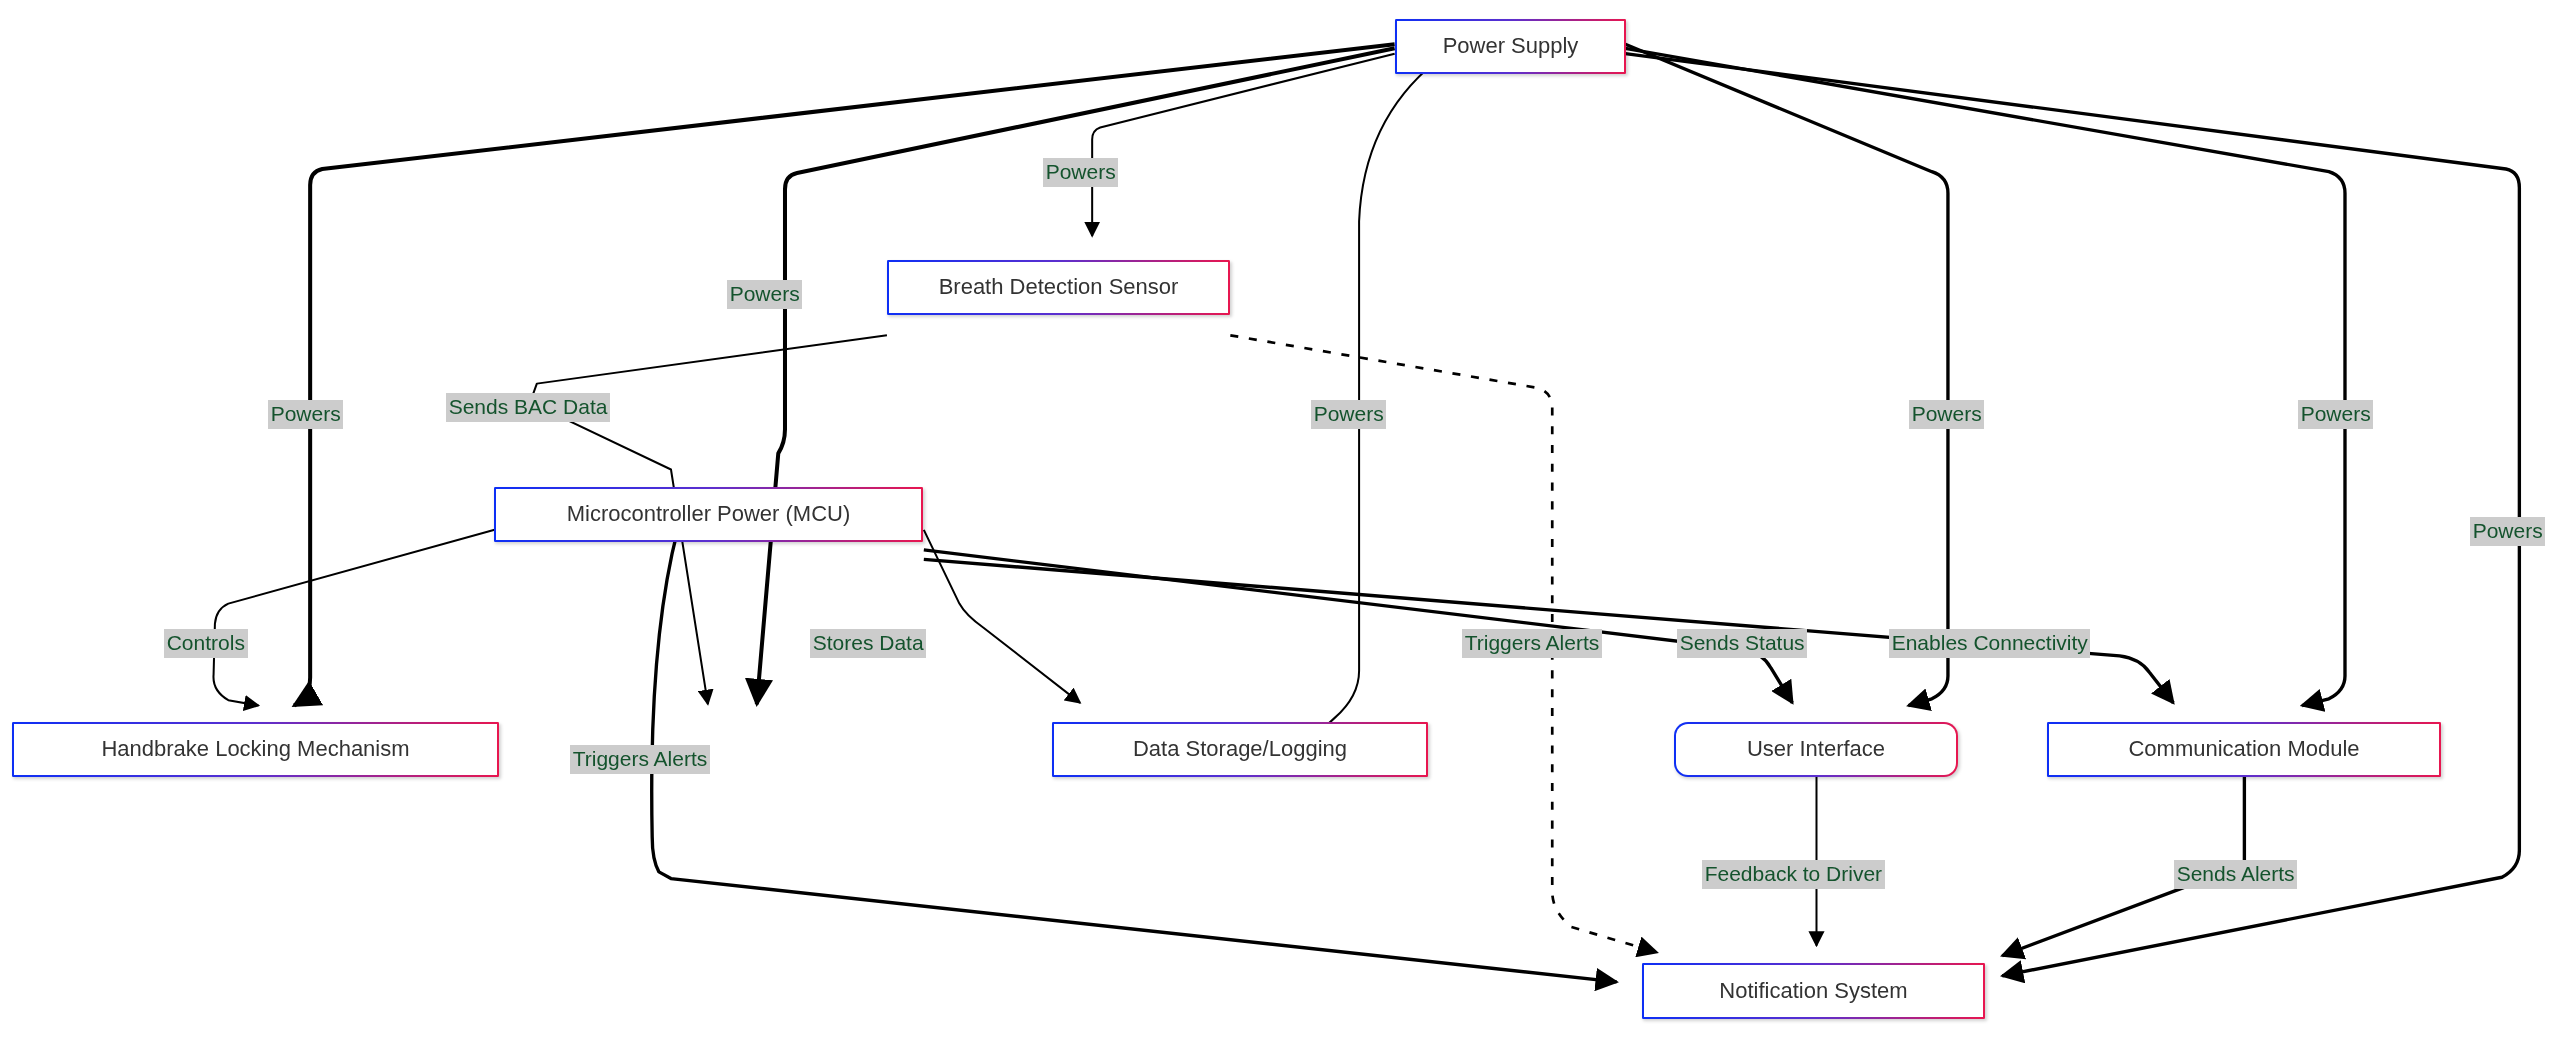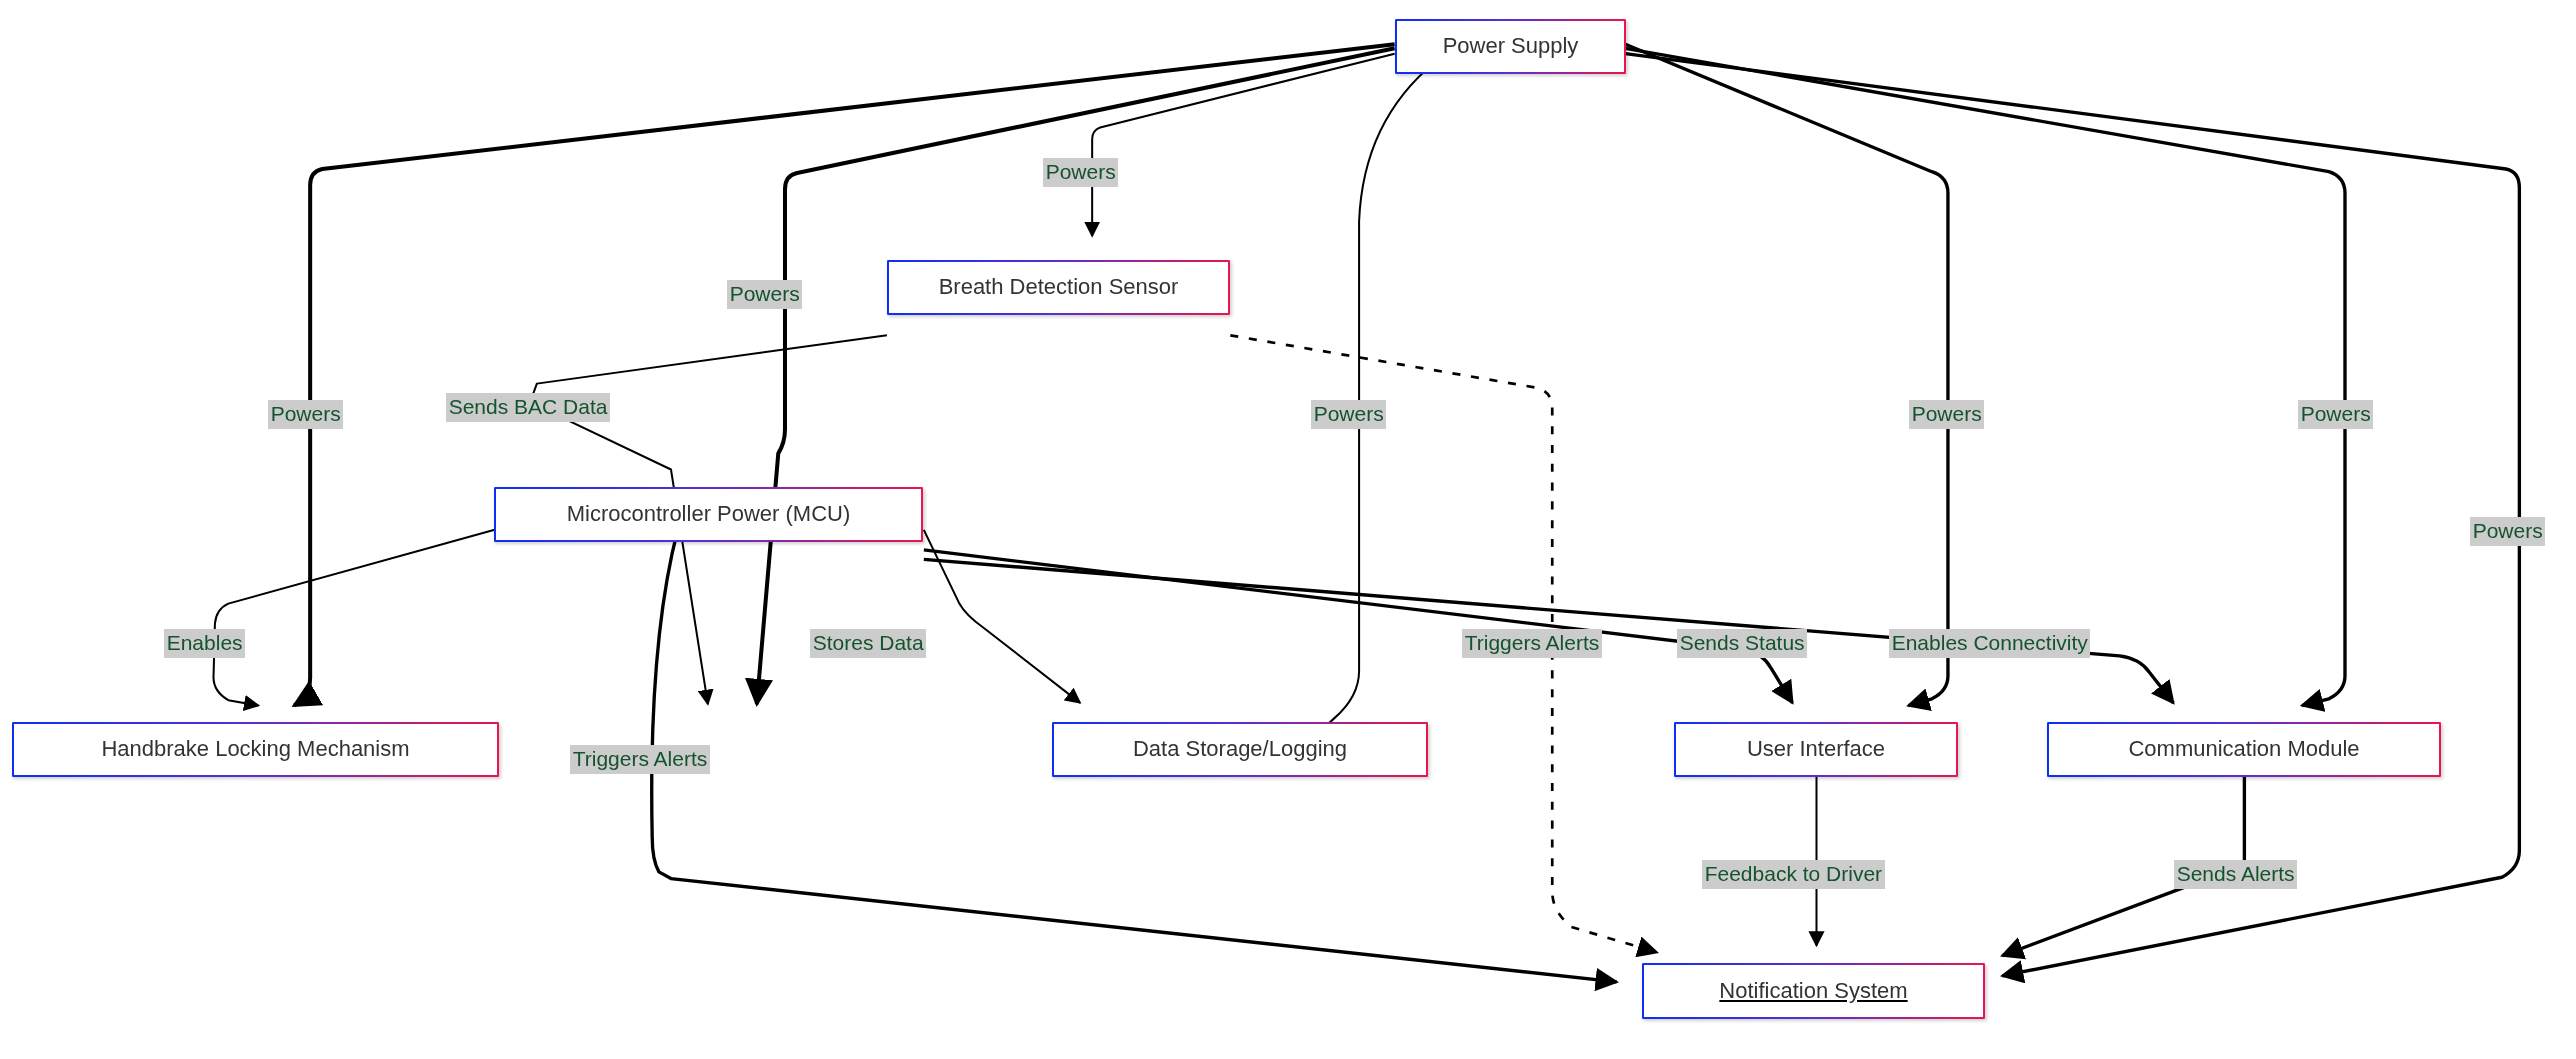--- a/index.html
+++ b/index.html
@@ -126,29 +126,29 @@
   </div>
 
   <div class="node" style="left:12px; top:710px; width:487px; height:55px;">
     <span class="node-label">Handbrake Locking Mechanism</span>
   </div>
 
   <div class="node" style="left:1052px; top:710px; width:376px; height:55px;">
     <span class="node-label">Data Storage/Logging</span>
   </div>
 
-  <div class="node" style="left:1674px; top:710px; width:284px; height:55px;">
+  <div class="node" style="left:1674px; top:710px; width:284px; height:55px;border-radius:14px;">
     <span class="node-label">User Interface</span>
   </div>
 
   <div class="node" style="left:2047px; top:710px; width:394px; height:55px;">
     <span class="node-label">Communication Module</span>
   </div>
 
-  <div class="node" style="left:1642px; top:951px; width:343px; height:56px;text-decoration:underline;">
+  <div class="node" style="left:1642px; top:951px; width:343px; height:56px;">
     <span class="node-label">Notification System</span>
   </div>
 
   <div class="edge-label" style="left:1043px; top:158px;">Powers</div>
 
   <div class="edge-label" style="left:727px; top:280px;">Powers</div>
 
   <div class="edge-label" style="left:268px; top:400px;">Powers</div>
 
   <div class="edge-label" style="left:1311px; top:400px;">Powers</div>
@@ -156,21 +156,21 @@
   <div class="edge-label" style="left:1909px; top:400px;">Powers</div>
 
   <div class="edge-label" style="left:2298px; top:400px;">Powers</div>
 
   <div class="edge-label" style="left:2470px; top:517px;">Powers</div>
 
   <div class="edge-label" style="left:446px; top:393px;">Sends BAC Data</div>
 
   <div class="edge-label" style="left:1462px; top:629px;">Triggers Alerts</div>
 
-  <div class="edge-label" style="left:164px; top:629px;">Enables</div>
+  <div class="edge-label" style="left:164px; top:629px;">Controls</div>
 
   <div class="edge-label" style="left:810px; top:629px;">Stores Data</div>
 
   <div class="edge-label" style="left:1677px; top:629px;">Sends Status</div>
 
   <div class="edge-label" style="left:1889px; top:629px;">Enables Connectivity</div>
 
   <div class="edge-label" style="left:570px; top:745px;">Triggers Alerts</div>
 
   <div class="edge-label" style="left:1702px; top:860px;">Feedback to Driver</div>

